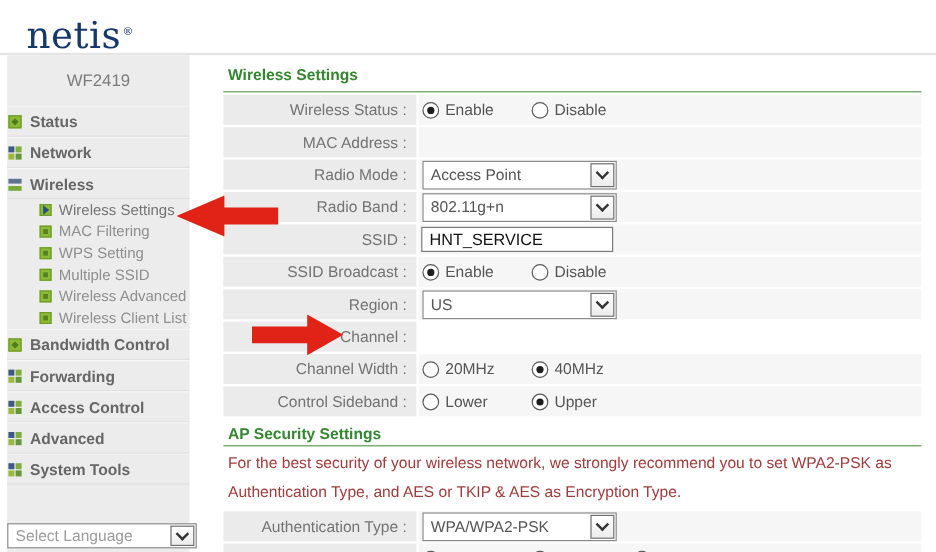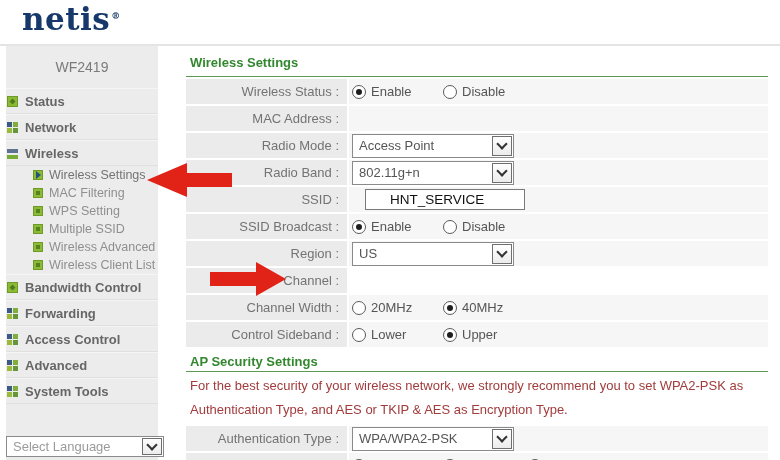--- a/index.html
+++ b/index.html
@@ -3,21 +3,21 @@
 <meta charset="utf-8">
 <style>
   html,body{margin:0;padding:0;}
   body{
     width:780px;height:460px;position:relative;overflow:hidden;
     background:#fff;font-family:"Liberation Sans",sans-serif;
     -webkit-font-smoothing:antialiased;
   }
   
   .topbar{position:absolute;left:0;top:0;width:780px;height:44px;background:#fff;border-bottom:2px solid #e4e4e4;}
-  .logo{position:absolute;left:22px;top:1px;font-family:"DejaVu Serif",serif;font-weight:bold;font-size:31px;color:#16386b;letter-spacing:.5px;}
+  .logo{position:absolute;left:22px;top:12px;font-family:"DejaVu Serif",serif;font-weight:normal;font-size:31px;color:#16386b;letter-spacing:.5px;}
   .logo .reg{font-size:9px;vertical-align:super;margin-left:1px;color:#16386b;}
   
   .sidebar{position:absolute;left:6px;top:46px;width:152px;height:414px;background:#ececec;}
   .model{height:42px;line-height:42px;text-align:center;font-size:14px;font-weight:normal;color:#7b7b7b;}
   .menu-item{height:26px;display:flex;align-items:center;padding-left:1px;gap:7px;
     font-weight:bold;font-size:13px;color:#666;cursor:pointer;
     box-shadow:inset 0 1px 0 #f5f5f5, inset 0 -1px 0 #e0e0e0;}
   .sub-item{height:18px;display:flex;align-items:center;padding-left:27px;gap:6px;font-size:12.5px;color:#8f8f8f;cursor:pointer;}
   .sub-item.active{color:#747474;}
   .mi-icon{width:11px;height:11px;flex:none;}
@@ -54,22 +54,22 @@
   .row{display:flex;height:25px;margin-bottom:2px;}
   .cell-label{width:161px;flex:none;background:#ebebeb;display:flex;align-items:center;justify-content:flex-end;
     padding-right:8px;box-sizing:border-box;font-size:13px;color:#737373;}
   .cell-value{flex:1;margin-left:2px;background:#f6f6f6;position:relative;display:flex;align-items:center;}
   .opt{position:absolute;display:flex;align-items:center;gap:5px;font-size:13px;color:#555;cursor:pointer;}
   .opt:nth-child(1){left:3px;} .opt:nth-child(2){left:94px;} .opt:nth-child(3){left:179px;}
   .radio{width:12px;height:12px;border:1px solid #5a5a5a;border-radius:50%;background:#fff;position:relative;flex:none;box-sizing:content-box;}
   .radio.checked::after{content:'';position:absolute;left:3px;top:3px;width:6px;height:6px;border-radius:50%;background:#1e1e1e;}
   .sel{position:relative;margin-left:3px;width:162px;height:24px;border:1px solid #8a8a8a;background:#fff;
     display:flex;align-items:center;padding-left:6px;box-sizing:border-box;font-size:13px;color:#555;cursor:pointer;}
-  .inp{margin-left:16px;width:160px;height:21px;border:1px solid #7a7a7a;background:#fff;font-size:13.5px;color:#111;
-    padding:0 0 0 24px;box-sizing:border-box;font-family:inherit;}
+  .inp{margin-left:2px;width:160px;height:21px;border:1px solid #7a7a7a;background:#fff;font-size:13.5px;color:#111;
+    padding:0 0 0 6px;box-sizing:border-box;font-family:inherit;}
   .valtext{padding-left:6px;font-size:18px;color:#4c4c4c;margin-top:48px;}
   
   .arrow{position:absolute;z-index:10;pointer-events:none;}
   #arrow-left{left:147px;top:163px;}
   #arrow-right{left:210px;top:262px;}
 </style>
 </head>
 <body>
 
 <div class="topbar">

